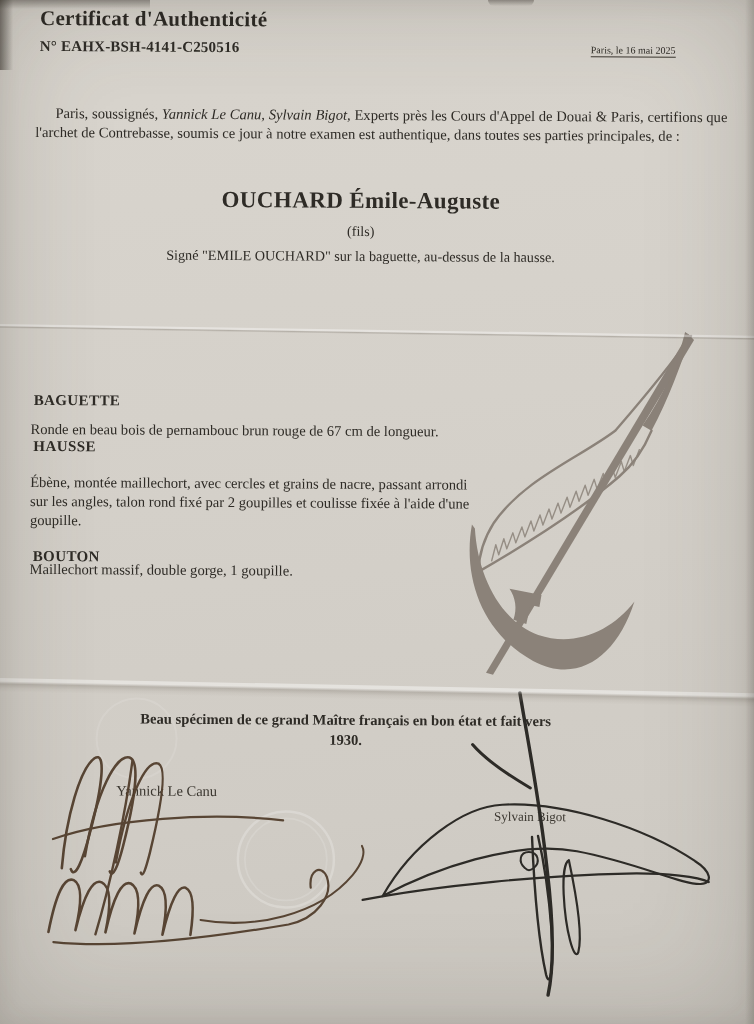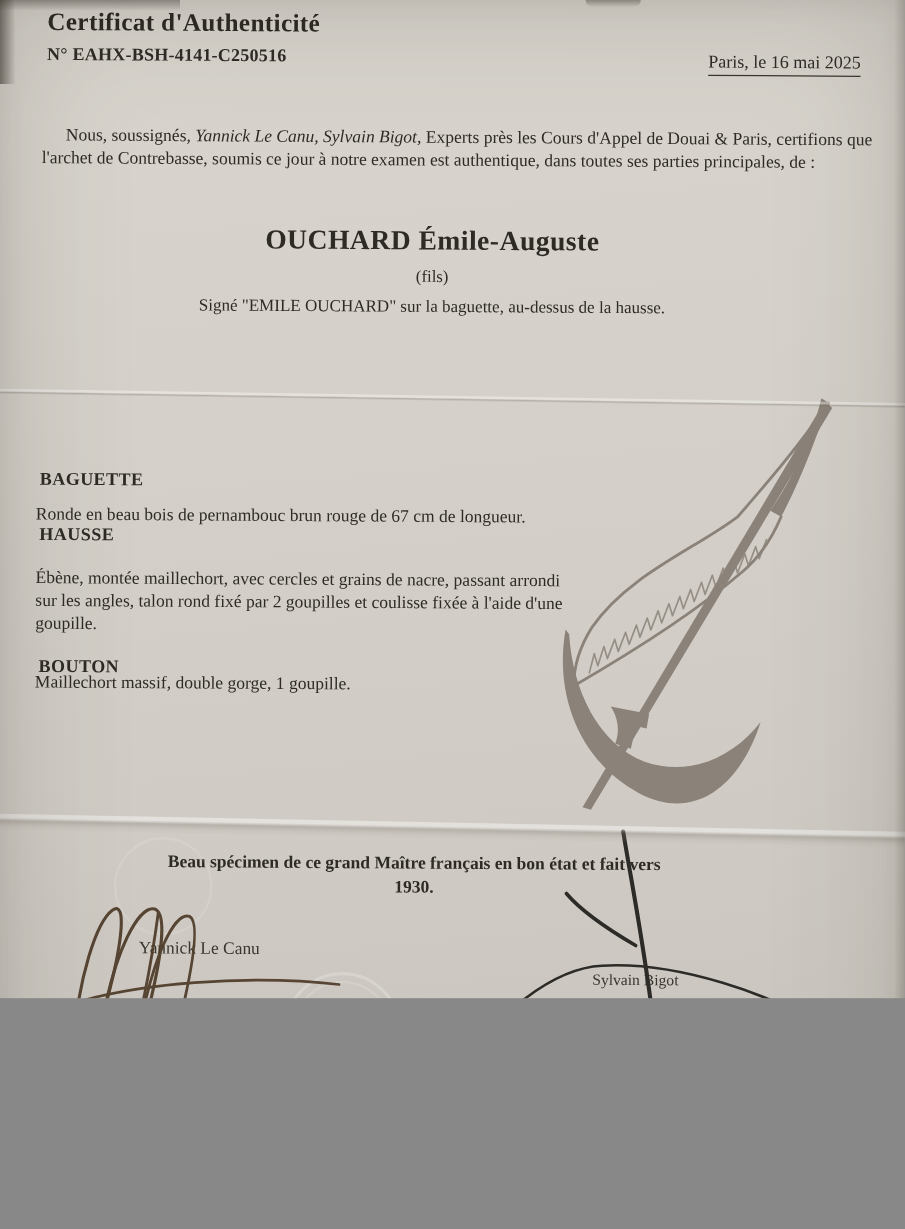--- a/index.html
+++ b/index.html
@@ -1,29 +1,29 @@
 <!DOCTYPE html>
 <html><head>
 <meta charset="utf-8">
 <style>
   html,body{margin:0;padding:0;background:#888;}
   .photo{
     position:relative;
-    width:754px;height:832px;
+    width:754px;height:1024px;
     margin:0 auto;
     overflow:hidden;
     background:linear-gradient(175deg,#d9d5ce 0%,#d5d1ca 40%,#d0ccc5 78%,#cbc7c0 100%);
     font-family:"Liberation Serif","DejaVu Serif",serif;
     color:#2e2b26;
   }
   .tilt{position:absolute;left:-12px;top:-12px;right:-12px;bottom:-12px;transform:rotate(0.35deg);}
   .abs{position:absolute;}
   .title{left:49px;top:20px;font-size:21px;font-weight:700;letter-spacing:.3px;color:#2b2823;}
   .certnum{left:49px;top:52px;font-size:15px;font-weight:700;letter-spacing:.2px;}
-  .dateline{left:600px;top:55px;font-size:15px;border-bottom:1.2px solid #3a362f;padding-bottom:1px;}
+  .dateline{left:600px;top:55px;font-size:10px;border-bottom:1.2px solid #3a362f;padding-bottom:1px;}
   .intro{left:45px;top:118px;width:692px;font-size:14.6px;line-height:18.8px;text-indent:20px;text-align:justify;}
   .intro .names{font-style:italic;}
   .center-block{left:0;top:0;width:754px;text-align:center;}
   .maker{top:200px;font-size:23px;font-weight:700;letter-spacing:.4px;transform:translateX(-6px);}
   .qualifier{top:236px;font-size:14px;transform:translateX(-6px);}
   .signote{top:260px;font-size:14.2px;transform:translateX(-6px);}
   .sec-head{font-size:15px;font-weight:700;letter-spacing:.4px;}
   .sec-body{font-size:14.6px;line-height:19px;width:452px;}
   .baguette-h{left:45px;top:406px;}
   .baguette-b{left:42px;top:434px;}
@@ -50,21 +50,21 @@
 </head>
 <body>
 
 <div class="photo">
   <div class="tilt">
 
     <div class="abs title">Certificat d'Authenticité</div>
     <div class="abs certnum">N° EAHX-BSH-4141-C250516</div>
     <div class="abs dateline">Paris, le 16 mai 2025</div>
 
-    <div class="abs intro"><span>Nous, soussignés, </span><span class="names">Yannick Le Canu, Sylvain Bigot,</span><span> Experts près les Cours d'Appel de Douai &amp; Paris, certifions que l'archet de Contrebasse, soumis ce jour à  notre examen est authentique, dans toutes ses parties principales, de :</span></div>
+    <div class="abs intro"><span>Paris, soussignés, </span><span class="names">Yannick Le Canu, Sylvain Bigot,</span><span> Experts près les Cours d'Appel de Douai &amp; Paris, certifions que l'archet de Contrebasse, soumis ce jour à  notre examen est authentique, dans toutes ses parties principales, de :</span></div>
 
     <div class="abs center-block maker">OUCHARD Émile-Auguste</div>
     <div class="abs center-block qualifier">(fils)</div>
     <div class="abs center-block signote">Signé "EMILE OUCHARD" sur la baguette, au-dessus de la hausse.</div>
 
     <div class="abs sec-head baguette-h">BAGUETTE</div>
     <div class="abs sec-body baguette-b">Ronde en beau bois de pernambouc brun rouge de 67 cm de longueur.</div>
 
     <div class="abs sec-head hausse-h">HAUSSE</div>
     <div class="abs sec-body hausse-b">Ébène, montée maillechort, avec cercles et grains de nacre, passant arrondi sur les angles, talon rond fixé par 2 goupilles et coulisse fixée à l'aide d'une goupille.</div>

